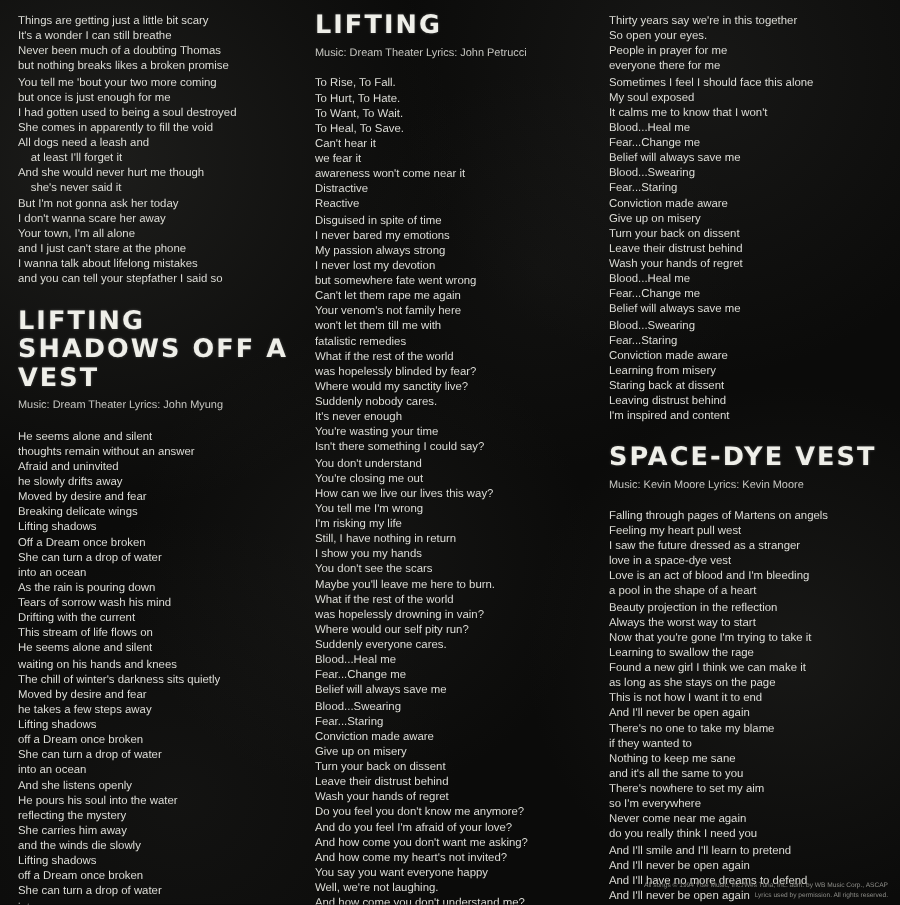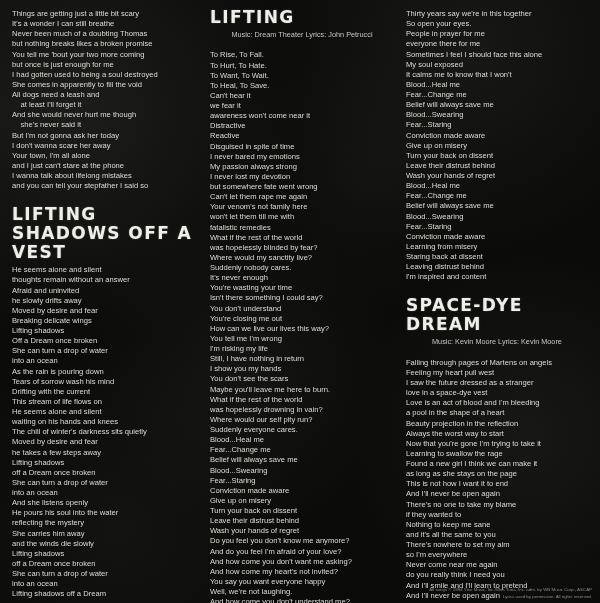--- a/index.html
+++ b/index.html
@@ -53,21 +53,20 @@
     color: #efefe9;
     line-height: 1.12;
     margin: 0 0 3px 0;
     text-shadow: 0 0 2px rgba(255,255,255,0.25);
   }
   .credits {
     font-size: 7.3px;
     line-height: 1.42;
     color: #c6c6c0;
     margin: 0 0 10px 0;
-    text-align: center;
   }
   .lyrics {
     font-size: 7.6px;
     line-height: 1.335;
     color: #ddddd7;
     white-space: pre-wrap;
     margin: 0;
   }
   .lyrics.top {
     margin-top: 1px;
@@ -108,20 +107,22 @@
     she's never said it
 But I'm not gonna ask her today
 I don't wanna scare her away
 Your town, I'm all alone
 and I just can't stare at the phone
 I wanna talk about lifelong mistakes
 and you can tell your stepfather I said so</div>
     <div class="block-gap"></div>
     <div class="song-title">LIFTING SHADOWS
 OFF A VEST</div>
+    <div class="credits">Music: Dream Theater
+Lyrics: John Myung</div>
     <div class="lyrics">He seems alone and silent
 thoughts remain without an answer
 Afraid and uninvited
 he slowly drifts away
 Moved by desire and fear
 Breaking delicate wings
 Lifting shadows
 Off a Dream once broken
 She can turn a drop of water
 into an ocean
@@ -234,21 +235,21 @@
 Fear...Change me
 Belief will always save me
 Blood...Swearing
 Fear...Staring
 Conviction made aware
 Learning from misery
 Staring back at dissent
 Leaving distrust behind
 I'm inspired and content</div>
     <div class="block-gap"></div>
-    <div class="song-title">SPACE-DYE DREAM</div>
+    <div class="song-title">SPACE-DYE VEST</div>
     <div class="credits">Music: Kevin Moore
 Lyrics: Kevin Moore</div>
     <div class="lyrics">Falling through pages of Martens on angels
 Feeling my heart pull west
 I saw the future dressed as a stranger
 love in a space-dye vest
 Love is an act of blood and I'm bleeding
 a pool in the shape of a heart
 Beauty projection in the reflection
 Always the worst way to start

